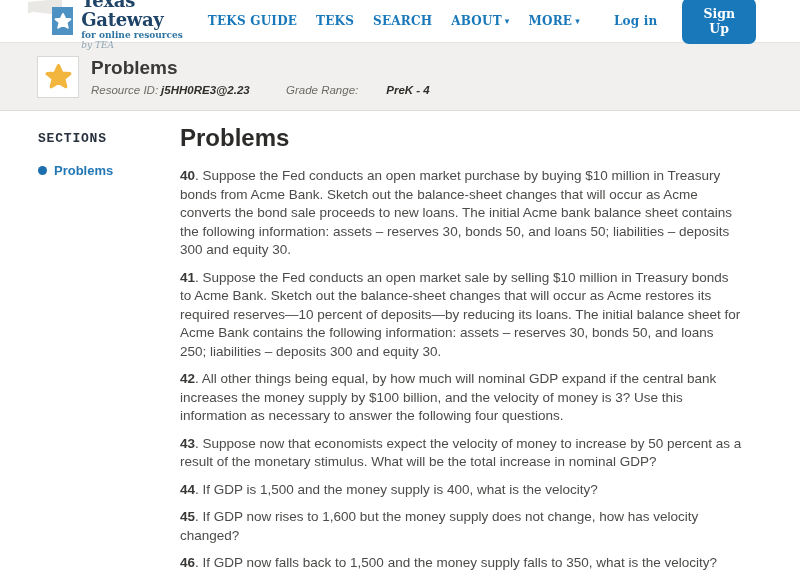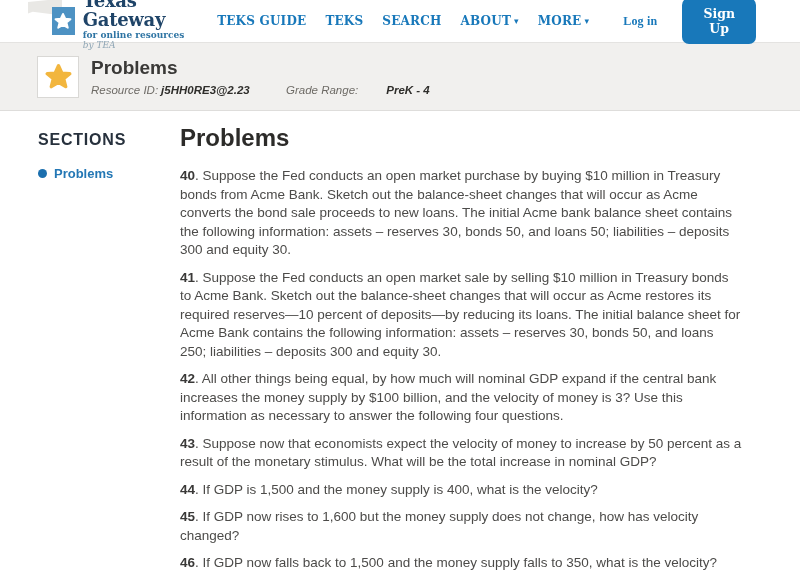--- a/index.html
+++ b/index.html
@@ -19,42 +19,42 @@
                 color:#1f4468; line-height:1.05; letter-spacing:-0.3px; }
   .logo-tagline { font-family:"DejaVu Serif", serif; font-size:9px; font-weight:bold;
                   color:#2e74a3; margin-top:1px; }
   .logo-tagline .by { font-style:italic; font-weight:normal; color:#8fa6b5; }
 
   .nav { margin-left:auto; display:flex; align-items:center;
          font-family:"DejaVu Serif", serif; font-weight:bold; font-size:12px; }
   .nav-link { color:#1878ba; text-decoration:none; margin-left:19px; letter-spacing:0.2px;
               cursor:pointer; white-space:nowrap; }
   .chevron { font-size:9px; margin-left:3px; display:inline-block; transform:translateY(-1px); }
-  .login { margin-left:34px;font-family:Liberation Serif, serif; }
+  .login { margin-left:34px; }
   .signup-btn { margin-left:25px; background:#1878ba; color:#fff; border:none; cursor:pointer;
                 border-radius:7px; padding:8px 21px; font-size:12.5px;
                 font-family:"DejaVu Serif", serif; font-weight:bold; }
 
   
   .banner { height:68px; background:#f1f0ee; border-bottom:1px solid #dedddb;
             display:flex; align-items:center; padding-left:37px; }
   .banner-star-card { width:42px; height:42px; background:#fff; border:1px solid #d9d8d5;
                       display:flex; align-items:center; justify-content:center; }
   .banner-info { margin-left:12px; }
   .banner-title { font-size:19px; font-weight:bold; color:#3a3937; }
   .banner-meta { display:flex; margin-top:5px; font-size:11.5px; color:#6e6b66;
                  position:relative; width:600px; }
   .meta-value { font-weight:bold; color:#2f2e2b; margin-left:3px; }
   .meta-item { display:flex;font-style:italic; }
   .meta-item.grade { position:absolute; left:195px;gap:25px; }
 
   
   .main { display:flex; }
   .sidebar { width:180px; flex:none; padding:20px 0 0 38px; }
-  .sidebar-heading { font-size:16px; font-weight:bold; color:#27313d; letter-spacing:0.8px; }
+  .sidebar-heading { font-size:13px; font-weight:bold; color:#27313d; letter-spacing:0.8px;font-family:Liberation Mono, monospace; }
   .sidebar-item { display:flex; align-items:center; margin-top:17px; cursor:pointer; }
   .dot { width:9px; height:9px; border-radius:50%; background:#1b6fae; margin-right:7px; flex:none; }
   .sidebar-link { font-size:13px; font-weight:bold; color:#2377b5; }
 
   .content { width:562px; padding-top:13px; }
   .content h1 { font-size:24px; font-weight:bold; color:#2c2b29; margin:0 0 15px; }
   .question { font-size:13.5px; line-height:18.5px; color:#4c4b49; margin:0 0 9px; }
   .qnum { color:#3a3938; font-weight:bold; }
 </style>
 </head>

